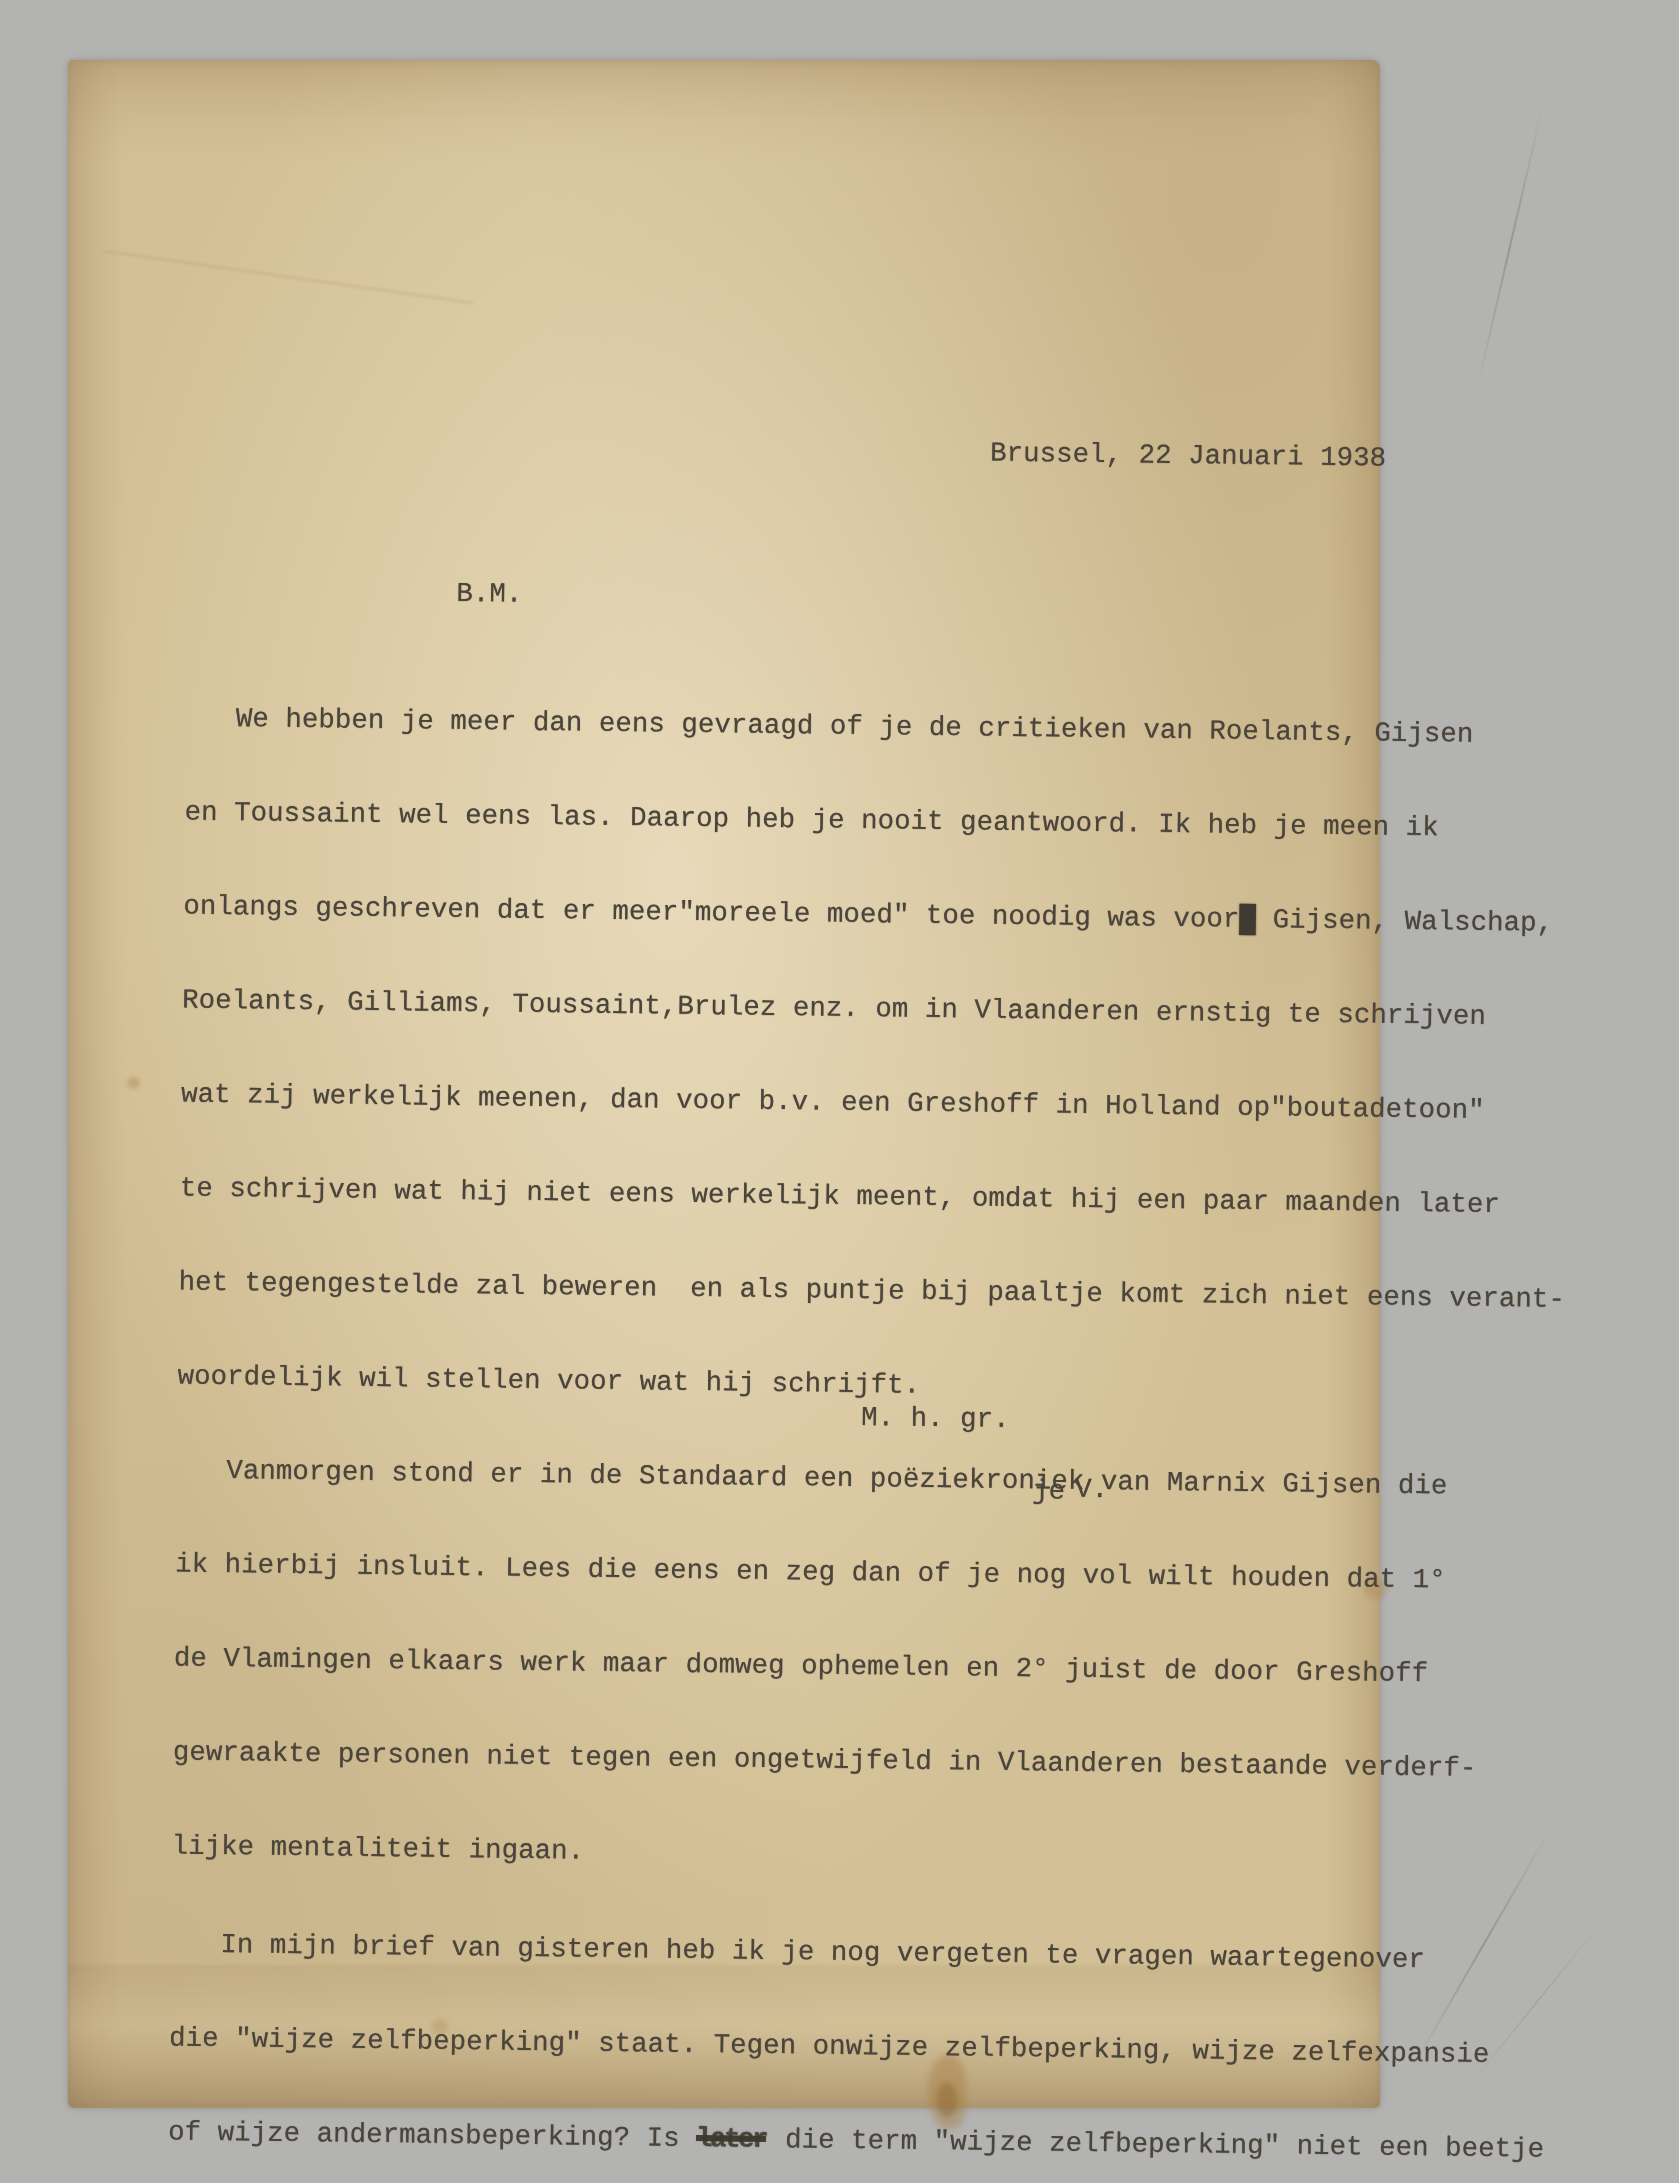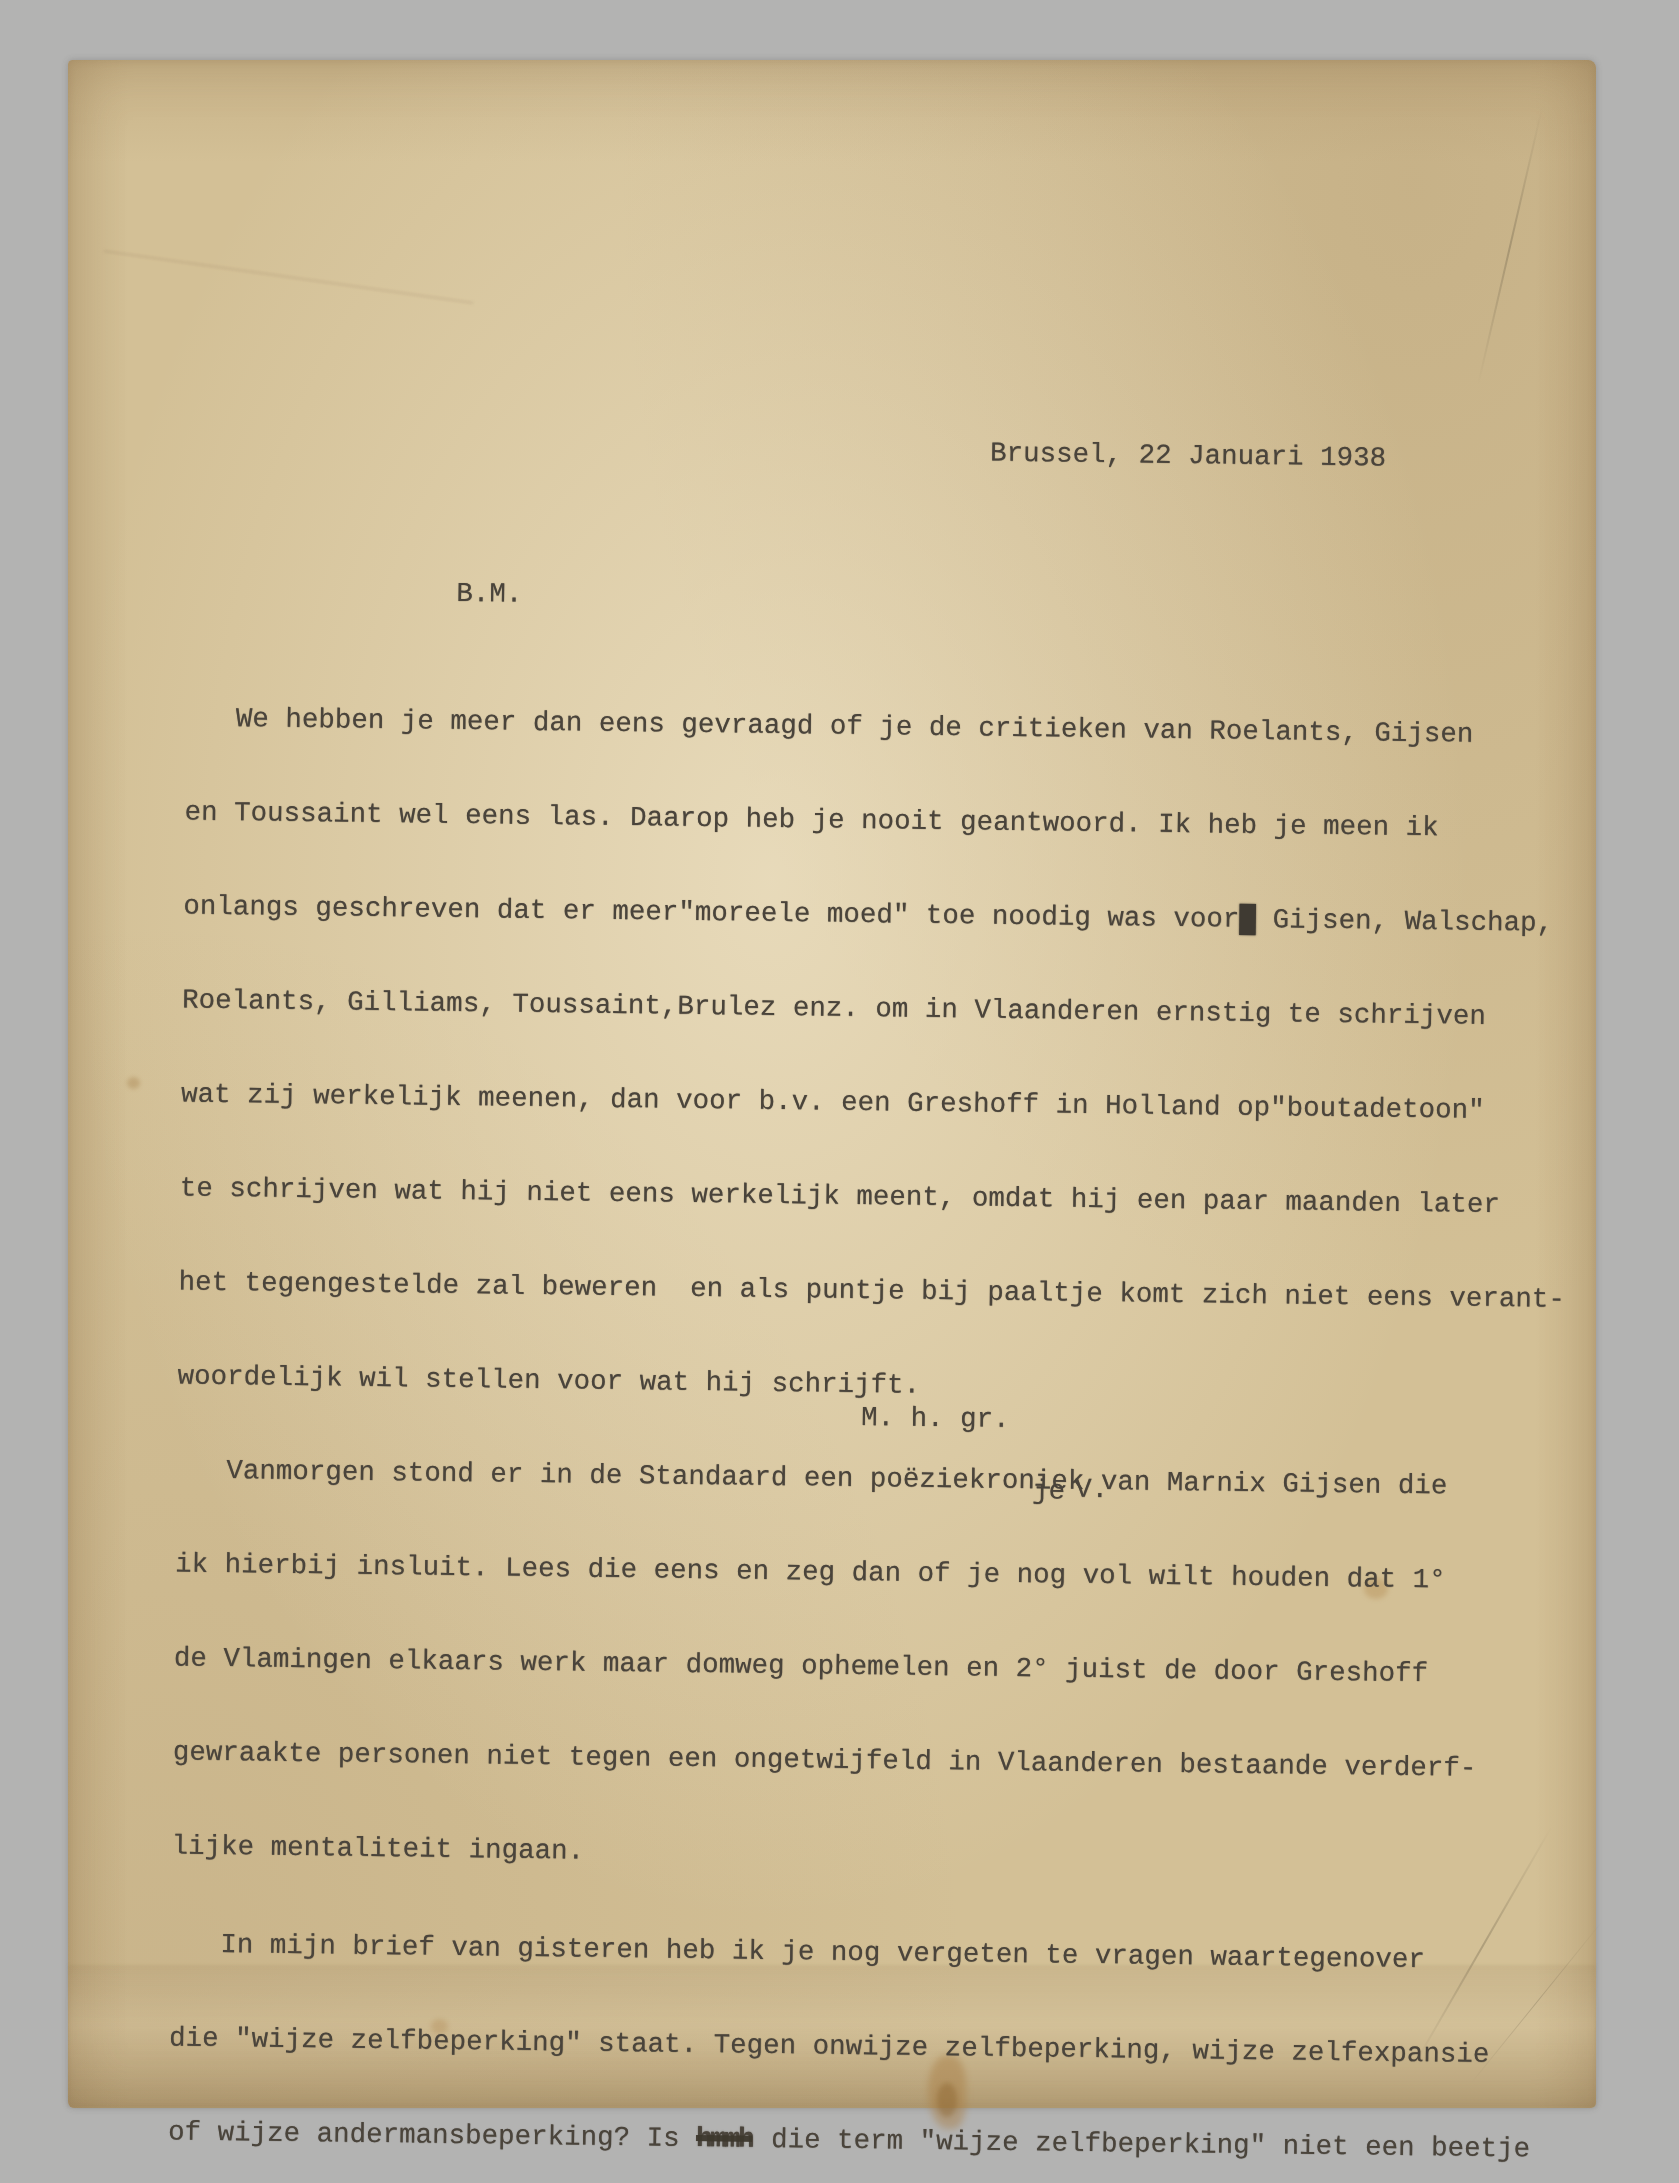--- a/index.html
+++ b/index.html
@@ -2,21 +2,21 @@
 <html style="font-size:7.9px"><head>
 <meta charset="utf-8">
 <style>
   html,body{margin:0;padding:0;}
   body{
     width:1680px;height:2183px;position:relative;overflow:hidden;
     background:#b3b3b2;
     font-family:"Liberation Mono","DejaVu Sans Mono",monospace;
   }
   .paper{
-    position:absolute;left:68px;top:60px;width:1528px;height:2048px;
+    position:absolute;left:68px;top:60px;width:1312px;height:2048px;
     background-color:#d3c096;
     background-image:
       radial-gradient(ellipse at 46% 40%, rgba(248,239,215,0.55), rgba(248,239,215,0) 60%),
       radial-gradient(ellipse at 88% 6%, rgba(150,120,78,0.20), rgba(150,120,78,0) 42%),
       radial-gradient(ellipse at 6% 96%, rgba(150,120,78,0.16), rgba(150,120,78,0) 40%),
       linear-gradient(to bottom, rgba(160,130,88,0.22), rgba(160,130,88,0) 5%, rgba(160,130,88,0) 93%, rgba(140,112,72,0.24)),
       linear-gradient(to right, rgba(160,130,88,0.18), rgba(160,130,88,0) 4%, rgba(160,130,88,0) 96%, rgba(160,130,88,0.20));
     border-radius:4.4px 7.9px 4.9px 6.4px;
     box-shadow: inset 0 0 54px rgba(124,97,58,0.30), inset 0 0 8.8px rgba(124,97,58,0.18), 0 0 5.9px rgba(70,70,70,0.28);
   }
@@ -90,21 +90,21 @@
       <div class="ln">te schrijven wat hij niet eens werkelijk meent, omdat hij een paar maanden later</div>
       <div class="ln">het tegengestelde zal beweren  en als puntje bij paaltje komt zich niet eens verant-</div>
       <div class="ln">woordelijk wil stellen voor wat hij schrijft.</div>
       <div class="ln indent">Vanmorgen stond er in de Standaard een poëziekroniek van Marnix Gijsen die</div>
       <div class="ln">ik hierbij insluit. Lees die eens en zeg dan of je nog vol wilt houden dat 1°</div>
       <div class="ln">de Vlamingen elkaars werk maar domweg ophemelen en 2° juist de door Greshoff</div>
       <div class="ln">gewraakte personen niet tegen een ongetwijfeld in Vlaanderen bestaande verderf-</div>
       <div class="ln">lijke mentaliteit ingaan.</div>
       <div class="ln indent gap-sm">In mijn brief van gisteren heb ik je nog vergeten te vragen waartegenover</div>
       <div class="ln">die "wijze zelfbeperking" staat. Tegen onwijze zelfbeperking, wijze zelfexpansie</div>
-      <div class="ln"><span>of wijze andermansbeperking? Is </span><span class="xout">hmmh</span><span> die term "wijze zelfbeperking" niet een beetje</span></div>
+      <div class="ln"><span>of wijze andermansbeperking? Is </span><span class="xout">later</span><span> die term "wijze zelfbeperking" niet een beetje</span></div>
       
       
       
       
       
       
       
     </div>
 
     <div class="close-regards">M. h. gr.</div>

